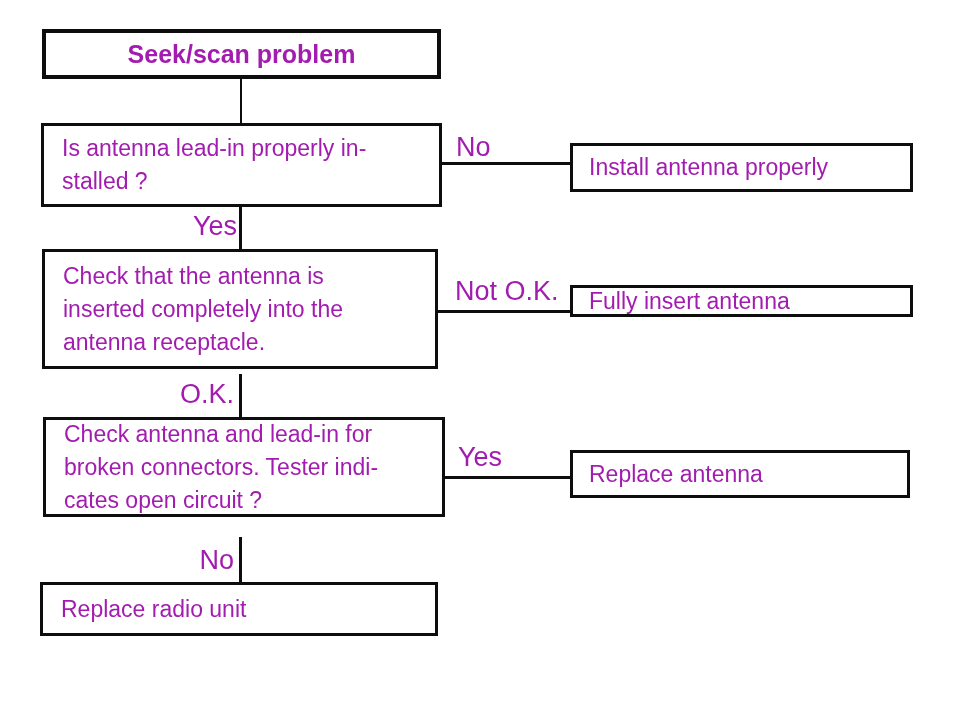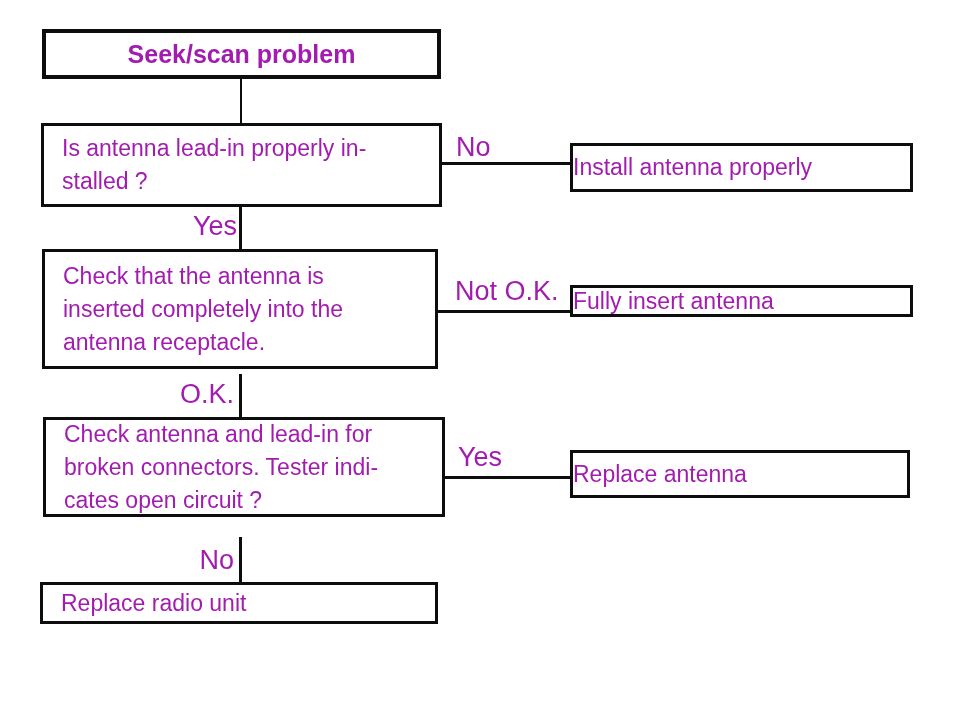--- a/index.html
+++ b/index.html
@@ -28,31 +28,31 @@
     white-space: pre-line;
   }
   .node.title {
     border-width: 4px;
     font-weight: bold;
     font-size: 25px;
     justify-content: center;
     text-align: center;
   }
   .node.question { padding-left: 18px; padding-right: 0; }
-  .node.action   { padding-right: 6px; }
+  .node.action   { padding-left: 16px; padding-right: 6px; }
 
   
   .n-start   { left: 42px;  top: 29px;  width: 399px; height: 50px; }
   .n-q1      { left: 41px;  top: 123px; width: 401px; height: 84px; }
   .n-a1      { left: 570px; top: 143px; width: 343px; height: 49px; }
   .n-q2      { left: 42px;  top: 249px; width: 396px; height: 120px; }
   .n-a2      { left: 570px; top: 285px; width: 343px; height: 32px; }
   .n-q3      { left: 43px;  top: 417px; width: 402px; height: 100px; }
   .n-a3      { left: 570px; top: 450px; width: 340px; height: 48px; }
-  .n-end     { left: 40px;  top: 582px; width: 398px; height: 42px; }
+  .n-end     { left: 40px;  top: 582px; width: 398px; height: 54px; }
 
   .connector {
     position: absolute;
     background: #0d0d0d;
   }
   .c-v1 { left: 240px; top: 78px;  width: 2px;   height: 46px; }
   .c-h1 { left: 441px; top: 162px; width: 130px; height: 3px; }
   .c-v2 { left: 239px; top: 206px; width: 3px;   height: 44px; }
   .c-h2 { left: 437px; top: 310px; width: 134px; height: 3px; }
   .c-v3 { left: 239px; top: 374px; width: 3px;   height: 44px; }

